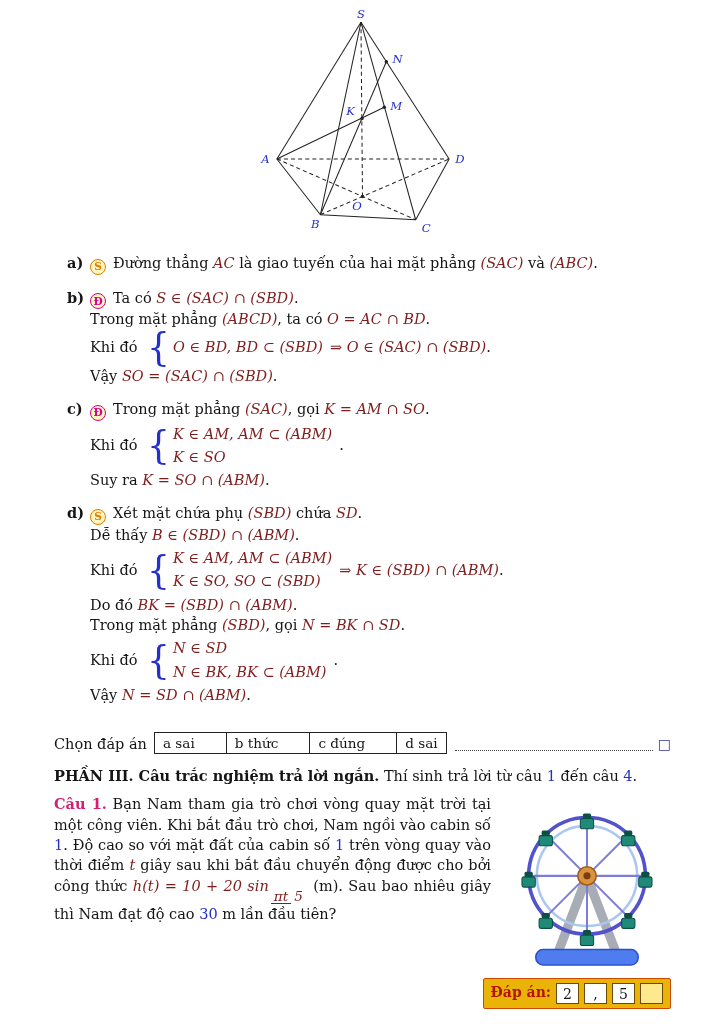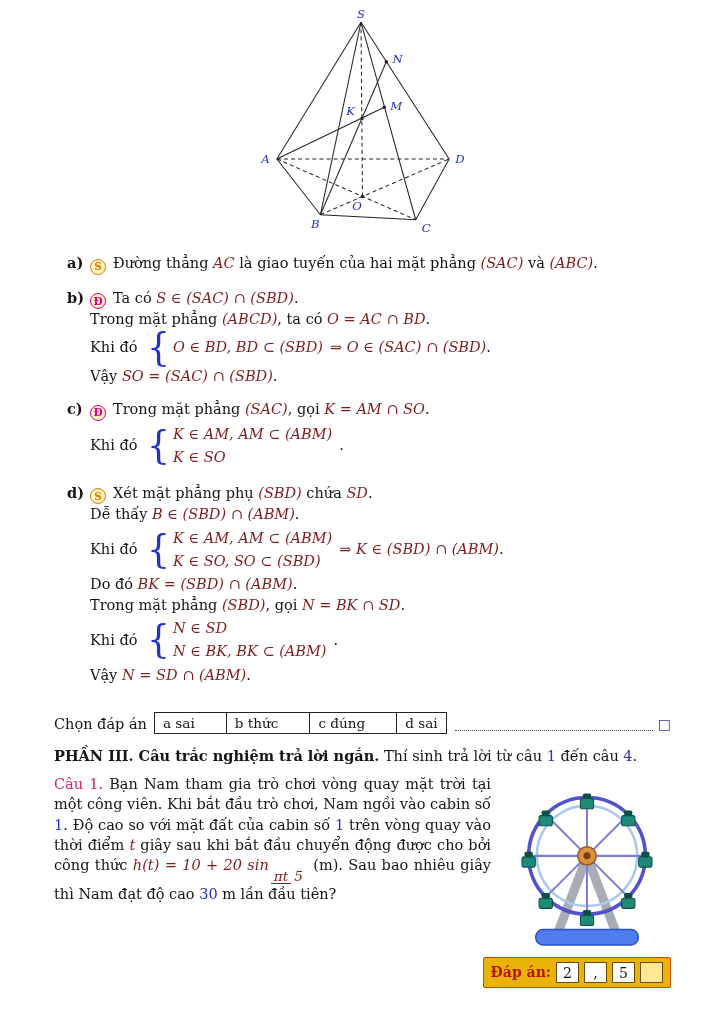--- a/index.html
+++ b/index.html
@@ -47,21 +47,21 @@
   .ans-cell:first-child { border-left:none; }
   .leader { flex:1; border-bottom:1.8px dotted #444; height:15px; margin:0 5px 3px 8px; }
   .end-square { color:#33339a; font-size:14px; line-height:20px; }
 
   
   .part3 { margin:2px 0 8px 0; }
   .part3 b { font-weight:700; }
 
   
   .q1 { text-align:justify; }
-  .q1-label { color:#d61f6f; font-weight:400; }
+  .q1-label { color:#d61f6f; font-weight:700; }
   .wheel-float { float:right; width:168px; margin:2px 0 4px 12px; }
   .frac { display:inline-flex; flex-direction:row; align-items:center;
     vertical-align:-0.75em; line-height:1.05; font-size:0.94em; margin:0 2px; }
   .frac .ftop { border-bottom:1.1px solid currentColor; padding:0 3px; }
   .frac .fbot { padding:0 3px; }
 
   .answer-row { clear:both; display:flex; justify-content:flex-end; margin-top:4px; }
   .dapan-box { display:inline-flex; align-items:center; gap:5px;
     background:#eab308; border:1.5px solid #cc4a00; border-radius:2px; padding:4px 7px; }
   .dapan-label { color:#b31500; font-weight:700; font-size:14px; }
@@ -138,25 +138,26 @@
     </div>
     <div class="caserow cont">
       <span class="khido">Khi đó </span>
       <span class="brace">{</span>
       <span class="case-col">
         <span class="seg-line"><span class="m">K ∈ AM, AM ⊂ (ABM)</span></span>
         <span class="seg-line"><span class="m">K ∈ SO</span></span>
       </span>
       <span class="case-after">.</span>
     </div>
-  </div>
-
-  <div class="sol-item">
-    <div class="line">
-      <span class="sol-label">d)</span><span class="badge s">S</span><span class="seg-line"><span>Xét mặt phẳng phụ </span><span class="m">(SBD)</span><span> chứa </span><span class="m">SD</span><span>.</span></span>
+    <div class="line cont"><span class="seg-line"><span>Suy ra </span><span class="m">K = SO ∩ (ABM)</span><span>.</span></span></div>
+  </div>
+
+  <div class="sol-item">
+    <div class="line">
+      <span class="sol-label">d)</span><span class="badge s">S</span><span class="seg-line"><span>Xét mặt chứa phụ </span><span class="m">(SBD)</span><span> chứa </span><span class="m">SD</span><span>.</span></span>
     </div>
     <div class="line cont"><span class="seg-line"><span>Dễ thấy </span><span class="m">B ∈ (SBD) ∩ (ABM)</span><span>.</span></span></div>
     <div class="caserow cont">
       <span class="khido">Khi đó </span>
       <span class="brace">{</span>
       <span class="case-col">
         <span class="seg-line"><span class="m">K ∈ AM, AM ⊂ (ABM)</span></span>
         <span class="seg-line"><span class="m">K ∈ SO, SO ⊂ (SBD)</span></span>
       </span>
       <span class="case-after seg-line"><span class="m">⇒ K ∈ (SBD) ∩ (ABM)</span><span>.</span></span>

